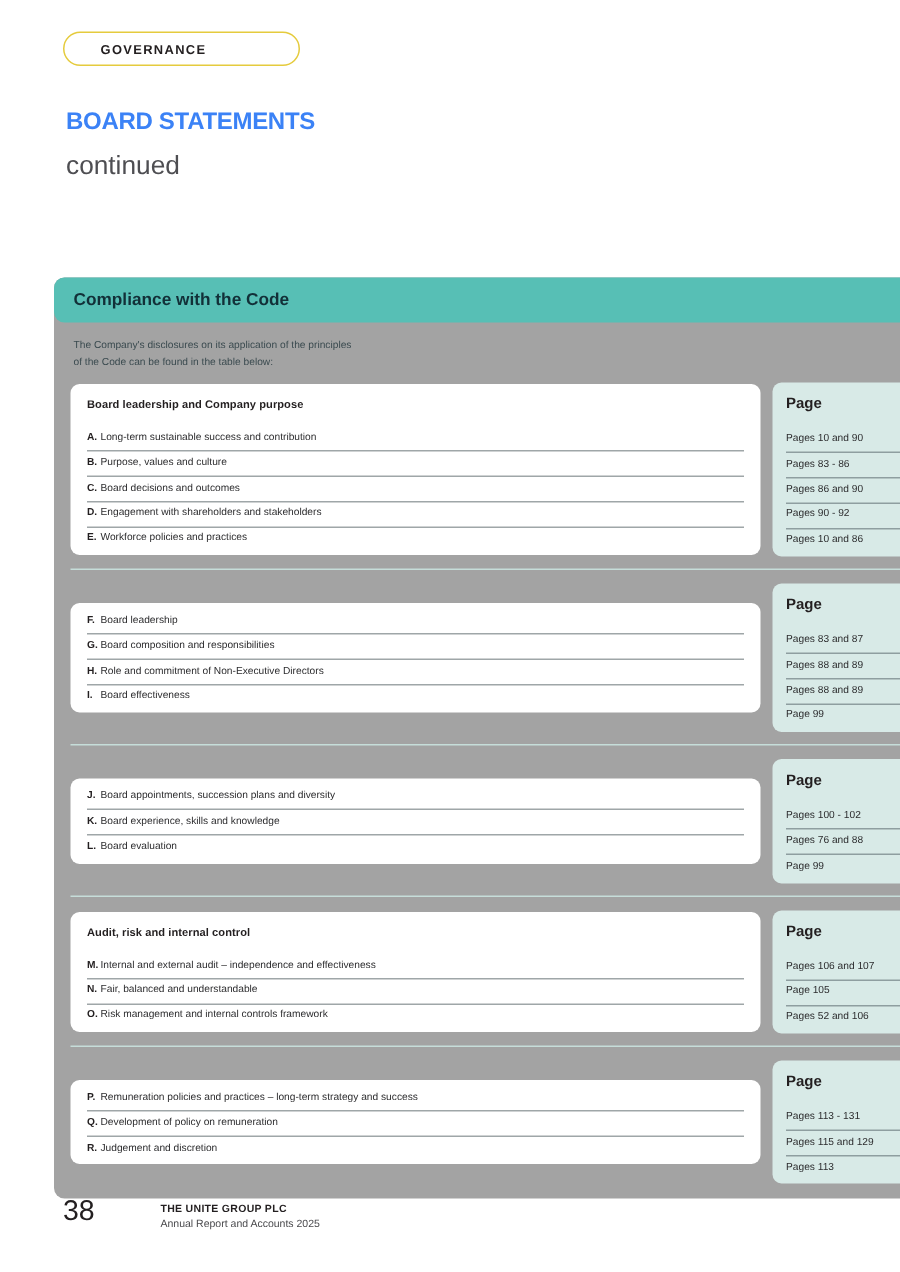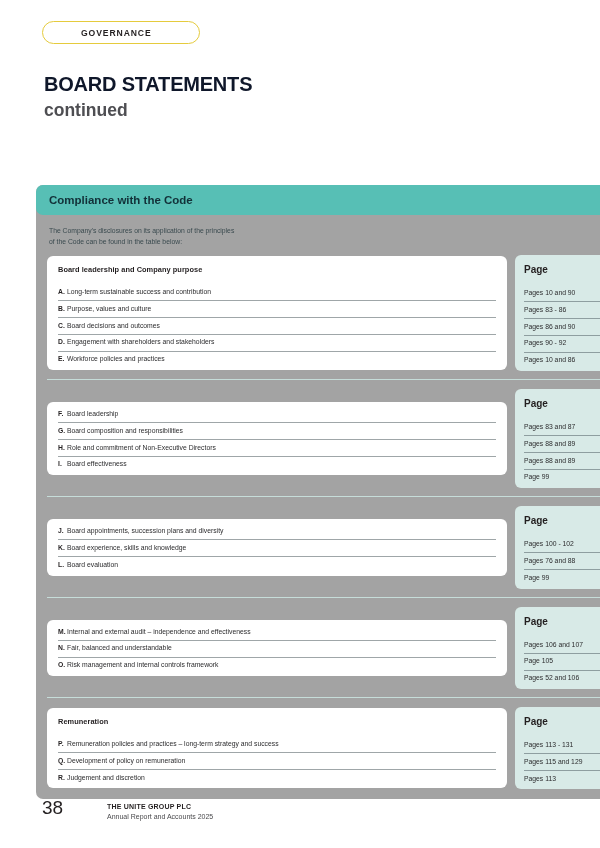--- a/index.html
+++ b/index.html
@@ -23,43 +23,43 @@
     top: 21px;
     width: 158px;
     height: 23px;
     border: 1.6px solid #e5cb3d;
     border-radius: 12px;
     box-sizing: border-box;
     display: flex;
     align-items: center;
   }
   .gov-pill-label {
-    padding-left: 38px;
+    padding-left: 24px;
     font-size: 8.6px;
     font-weight: bold;
     letter-spacing: 0.9px;
     color: #231f20;
   }
 
   .page-title {
     position: absolute;
     left: 44px;
     top: 74px;
-    font-size: 20px;
+    font-size: 16px;
     font-weight: bold;
     letter-spacing: -0.2px;
-    color: #0f172a;
+    color: #3b82f6;
     line-height: 1;
   }
   .page-subtitle {
     position: absolute;
     left: 44px;
     top: 100px;
     font-size: 17.5px;
-    font-weight: bold;
+    font-weight: normal;
     color: #4e4e52;
     line-height: 1.2;
   }
 
   
   .compliance-box {
     position: absolute;
     left: 36px;
     top: 185px;
     width: 588px;
@@ -310,20 +310,21 @@
       <div class="page-row">Pages 100 - 102</div>
       <div class="page-row">Pages 76 and 88</div>
       <div class="page-row">Page 99</div>
     </div>
   </div>
 
   <div class="section-divider"></div>
 
   <div class="section">
     <div class="section-card">
+      <div class="section-heading">Audit, risk and internal control</div>
       <div class="row">
         <span class="row-letter">M.</span>
         <span class="row-text">Internal and external audit – independence and effectiveness</span>
       </div>
       <div class="row">
         <span class="row-letter">N.</span>
         <span class="row-text">Fair, balanced and understandable</span>
       </div>
       <div class="row">
         <span class="row-letter">O.</span>
@@ -335,21 +336,20 @@
       <div class="page-row">Pages 106 and 107</div>
       <div class="page-row">Page 105</div>
       <div class="page-row">Pages 52 and 106</div>
     </div>
   </div>
 
   <div class="section-divider"></div>
 
   <div class="section">
     <div class="section-card">
-      <div class="section-heading">Remuneration</div>
       <div class="row">
         <span class="row-letter">P.</span>
         <span class="row-text">Remuneration policies and practices – long-term strategy and success</span>
       </div>
       <div class="row">
         <span class="row-letter">Q.</span>
         <span class="row-text">Development of policy on remuneration</span>
       </div>
       <div class="row">
         <span class="row-letter">R.</span>

